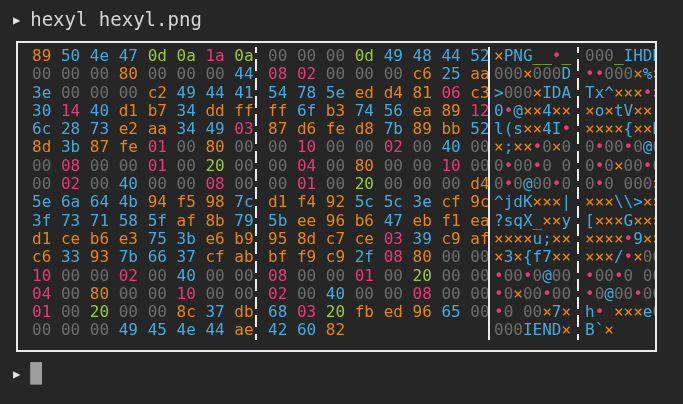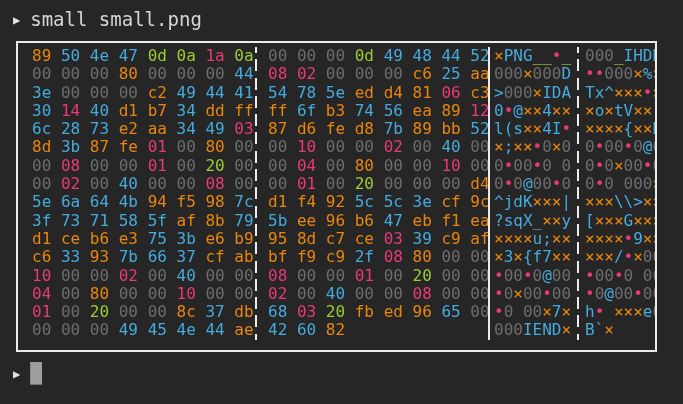--- a/index.html
+++ b/index.html
@@ -19,21 +19,21 @@
   .prompt-line{position:absolute;left:13px;top:362px;height:22px;display:flex;align-items:center;}
   .block-cursor{font-size:19px;line-height:20px;color:#9e9e9e;}
 </style>
 </head>
 <body>
 
 <div class="terminal">
 
   <div class="cmd-line">
     <span class="prompt-arrow">▶</span>
-    <span>small small.png</span>
+    <span>hexyl hexyl.png</span>
   </div>
 
   <div class="hexbox">
     <div id="hex-rows">
         <div class="hexrow"><div class="cell h1"><span style="color: rgb(232, 134, 13);">89</span> <span style="color: rgb(69, 170, 220);">50</span> <span style="color: rgb(69, 170, 220);">4e</span> <span style="color: rgb(69, 170, 220);">47</span> <span style="color: rgb(155, 204, 51);">0d</span> <span style="color: rgb(155, 204, 51);">0a</span> <span style="color: rgb(232, 57, 122);">1a</span> <span style="color: rgb(155, 204, 51);">0a</span></div><div class="cell h2"><span style="color: rgb(109, 109, 109);">00</span> <span style="color: rgb(109, 109, 109);">00</span> <span style="color: rgb(109, 109, 109);">00</span> <span style="color: rgb(155, 204, 51);">0d</span> <span style="color: rgb(69, 170, 220);">49</span> <span style="color: rgb(69, 170, 220);">48</span> <span style="color: rgb(69, 170, 220);">44</span> <span style="color: rgb(69, 170, 220);">52</span></div><div class="cell a1"><span style="color: rgb(232, 134, 13);">×</span><span style="color: rgb(69, 170, 220);">P</span><span style="color: rgb(69, 170, 220);">N</span><span style="color: rgb(69, 170, 220);">G</span><span style="color: rgb(155, 204, 51);">_</span><span style="color: rgb(155, 204, 51);">_</span><span style="color: rgb(232, 57, 122);">•</span><span style="color: rgb(155, 204, 51);">_</span></div><div class="cell a2"><span style="color: rgb(109, 109, 109);">0</span><span style="color: rgb(109, 109, 109);">0</span><span style="color: rgb(109, 109, 109);">0</span><span style="color: rgb(155, 204, 51);">_</span><span style="color: rgb(69, 170, 220);">I</span><span style="color: rgb(69, 170, 220);">H</span><span style="color: rgb(69, 170, 220);">D</span><span style="color: rgb(69, 170, 220);">R</span></div></div>
         <div class="hexrow"><div class="cell h1"><span style="color: rgb(109, 109, 109);">00</span> <span style="color: rgb(109, 109, 109);">00</span> <span style="color: rgb(109, 109, 109);">00</span> <span style="color: rgb(232, 134, 13);">80</span> <span style="color: rgb(109, 109, 109);">00</span> <span style="color: rgb(109, 109, 109);">00</span> <span style="color: rgb(109, 109, 109);">00</span> <span style="color: rgb(69, 170, 220);">44</span></div><div class="cell h2"><span style="color: rgb(232, 57, 122);">08</span> <span style="color: rgb(232, 57, 122);">02</span> <span style="color: rgb(109, 109, 109);">00</span> <span style="color: rgb(109, 109, 109);">00</span> <span style="color: rgb(109, 109, 109);">00</span> <span style="color: rgb(232, 134, 13);">c6</span> <span style="color: rgb(69, 170, 220);">25</span> <span style="color: rgb(232, 134, 13);">aa</span></div><div class="cell a1"><span style="color: rgb(109, 109, 109);">0</span><span style="color: rgb(109, 109, 109);">0</span><span style="color: rgb(109, 109, 109);">0</span><span style="color: rgb(232, 134, 13);">×</span><span style="color: rgb(109, 109, 109);">0</span><span style="color: rgb(109, 109, 109);">0</span><span style="color: rgb(109, 109, 109);">0</span><span style="color: rgb(69, 170, 220);">D</span></div><div class="cell a2"><span style="color: rgb(232, 57, 122);">•</span><span style="color: rgb(232, 57, 122);">•</span><span style="color: rgb(109, 109, 109);">0</span><span style="color: rgb(109, 109, 109);">0</span><span style="color: rgb(109, 109, 109);">0</span><span style="color: rgb(232, 134, 13);">×</span><span style="color: rgb(69, 170, 220);">%</span><span style="color: rgb(232, 134, 13);">×</span></div></div>
         <div class="hexrow"><div class="cell h1"><span style="color: rgb(69, 170, 220);">3e</span> <span style="color: rgb(109, 109, 109);">00</span> <span style="color: rgb(109, 109, 109);">00</span> <span style="color: rgb(109, 109, 109);">00</span> <span style="color: rgb(232, 134, 13);">c2</span> <span style="color: rgb(69, 170, 220);">49</span> <span style="color: rgb(69, 170, 220);">44</span> <span style="color: rgb(69, 170, 220);">41</span></div><div class="cell h2"><span style="color: rgb(69, 170, 220);">54</span> <span style="color: rgb(69, 170, 220);">78</span> <span style="color: rgb(69, 170, 220);">5e</span> <span style="color: rgb(232, 134, 13);">ed</span> <span style="color: rgb(232, 134, 13);">d4</span> <span style="color: rgb(232, 134, 13);">81</span> <span style="color: rgb(232, 57, 122);">06</span> <span style="color: rgb(232, 134, 13);">c3</span></div><div class="cell a1"><span style="color: rgb(69, 170, 220);">&gt;</span><span style="color: rgb(109, 109, 109);">0</span><span style="color: rgb(109, 109, 109);">0</span><span style="color: rgb(109, 109, 109);">0</span><span style="color: rgb(232, 134, 13);">×</span><span style="color: rgb(69, 170, 220);">I</span><span style="color: rgb(69, 170, 220);">D</span><span style="color: rgb(69, 170, 220);">A</span></div><div class="cell a2"><span style="color: rgb(69, 170, 220);">T</span><span style="color: rgb(69, 170, 220);">x</span><span style="color: rgb(69, 170, 220);">^</span><span style="color: rgb(232, 134, 13);">×</span><span style="color: rgb(232, 134, 13);">×</span><span style="color: rgb(232, 134, 13);">×</span><span style="color: rgb(232, 57, 122);">•</span><span style="color: rgb(232, 134, 13);">×</span></div></div>
         <div class="hexrow"><div class="cell h1"><span style="color: rgb(69, 170, 220);">30</span> <span style="color: rgb(232, 57, 122);">14</span> <span style="color: rgb(69, 170, 220);">40</span> <span style="color: rgb(232, 134, 13);">d1</span> <span style="color: rgb(232, 134, 13);">b7</span> <span style="color: rgb(69, 170, 220);">34</span> <span style="color: rgb(232, 134, 13);">dd</span> <span style="color: rgb(232, 134, 13);">ff</span></div><div class="cell h2"><span style="color: rgb(232, 134, 13);">ff</span> <span style="color: rgb(69, 170, 220);">6f</span> <span style="color: rgb(232, 134, 13);">b3</span> <span style="color: rgb(69, 170, 220);">74</span> <span style="color: rgb(69, 170, 220);">56</span> <span style="color: rgb(232, 134, 13);">ea</span> <span style="color: rgb(232, 134, 13);">89</span> <span style="color: rgb(232, 57, 122);">12</span></div><div class="cell a1"><span style="color: rgb(69, 170, 220);">0</span><span style="color: rgb(232, 57, 122);">•</span><span style="color: rgb(69, 170, 220);">@</span><span style="color: rgb(232, 134, 13);">×</span><span style="color: rgb(232, 134, 13);">×</span><span style="color: rgb(69, 170, 220);">4</span><span style="color: rgb(232, 134, 13);">×</span><span style="color: rgb(232, 134, 13);">×</span></div><div class="cell a2"><span style="color: rgb(232, 134, 13);">×</span><span style="color: rgb(69, 170, 220);">o</span><span style="color: rgb(232, 134, 13);">×</span><span style="color: rgb(69, 170, 220);">t</span><span style="color: rgb(69, 170, 220);">V</span><span style="color: rgb(232, 134, 13);">×</span><span style="color: rgb(232, 134, 13);">×</span><span style="color: rgb(232, 57, 122);">•</span></div></div>
         <div class="hexrow"><div class="cell h1"><span style="color: rgb(69, 170, 220);">6c</span> <span style="color: rgb(69, 170, 220);">28</span> <span style="color: rgb(69, 170, 220);">73</span> <span style="color: rgb(232, 134, 13);">e2</span> <span style="color: rgb(232, 134, 13);">aa</span> <span style="color: rgb(69, 170, 220);">34</span> <span style="color: rgb(69, 170, 220);">49</span> <span style="color: rgb(232, 57, 122);">03</span></div><div class="cell h2"><span style="color: rgb(232, 134, 13);">87</span> <span style="color: rgb(232, 134, 13);">d6</span> <span style="color: rgb(232, 134, 13);">fe</span> <span style="color: rgb(232, 134, 13);">d8</span> <span style="color: rgb(69, 170, 220);">7b</span> <span style="color: rgb(232, 134, 13);">89</span> <span style="color: rgb(232, 134, 13);">bb</span> <span style="color: rgb(69, 170, 220);">52</span></div><div class="cell a1"><span style="color: rgb(69, 170, 220);">l</span><span style="color: rgb(69, 170, 220);">(</span><span style="color: rgb(69, 170, 220);">s</span><span style="color: rgb(232, 134, 13);">×</span><span style="color: rgb(232, 134, 13);">×</span><span style="color: rgb(69, 170, 220);">4</span><span style="color: rgb(69, 170, 220);">I</span><span style="color: rgb(232, 57, 122);">•</span></div><div class="cell a2"><span style="color: rgb(232, 134, 13);">×</span><span style="color: rgb(232, 134, 13);">×</span><span style="color: rgb(232, 134, 13);">×</span><span style="color: rgb(232, 134, 13);">×</span><span style="color: rgb(69, 170, 220);">{</span><span style="color: rgb(232, 134, 13);">×</span><span style="color: rgb(232, 134, 13);">×</span><span style="color: rgb(69, 170, 220);">R</span></div></div>
         <div class="hexrow"><div class="cell h1"><span style="color: rgb(232, 134, 13);">8d</span> <span style="color: rgb(69, 170, 220);">3b</span> <span style="color: rgb(232, 134, 13);">87</span> <span style="color: rgb(232, 134, 13);">fe</span> <span style="color: rgb(232, 57, 122);">01</span> <span style="color: rgb(109, 109, 109);">00</span> <span style="color: rgb(232, 134, 13);">80</span> <span style="color: rgb(109, 109, 109);">00</span></div><div class="cell h2"><span style="color: rgb(109, 109, 109);">00</span> <span style="color: rgb(232, 57, 122);">10</span> <span style="color: rgb(109, 109, 109);">00</span> <span style="color: rgb(109, 109, 109);">00</span> <span style="color: rgb(232, 57, 122);">02</span> <span style="color: rgb(109, 109, 109);">00</span> <span style="color: rgb(69, 170, 220);">40</span> <span style="color: rgb(109, 109, 109);">00</span></div><div class="cell a1"><span style="color: rgb(232, 134, 13);">×</span><span style="color: rgb(69, 170, 220);">;</span><span style="color: rgb(232, 134, 13);">×</span><span style="color: rgb(232, 134, 13);">×</span><span style="color: rgb(232, 57, 122);">•</span><span style="color: rgb(109, 109, 109);">0</span><span style="color: rgb(232, 134, 13);">×</span><span style="color: rgb(109, 109, 109);">0</span></div><div class="cell a2"><span style="color: rgb(109, 109, 109);">0</span><span style="color: rgb(232, 57, 122);">•</span><span style="color: rgb(109, 109, 109);">0</span><span style="color: rgb(109, 109, 109);">0</span><span style="color: rgb(232, 57, 122);">•</span><span style="color: rgb(109, 109, 109);">0</span><span style="color: rgb(69, 170, 220);">@</span><span style="color: rgb(109, 109, 109);">0</span></div></div>

